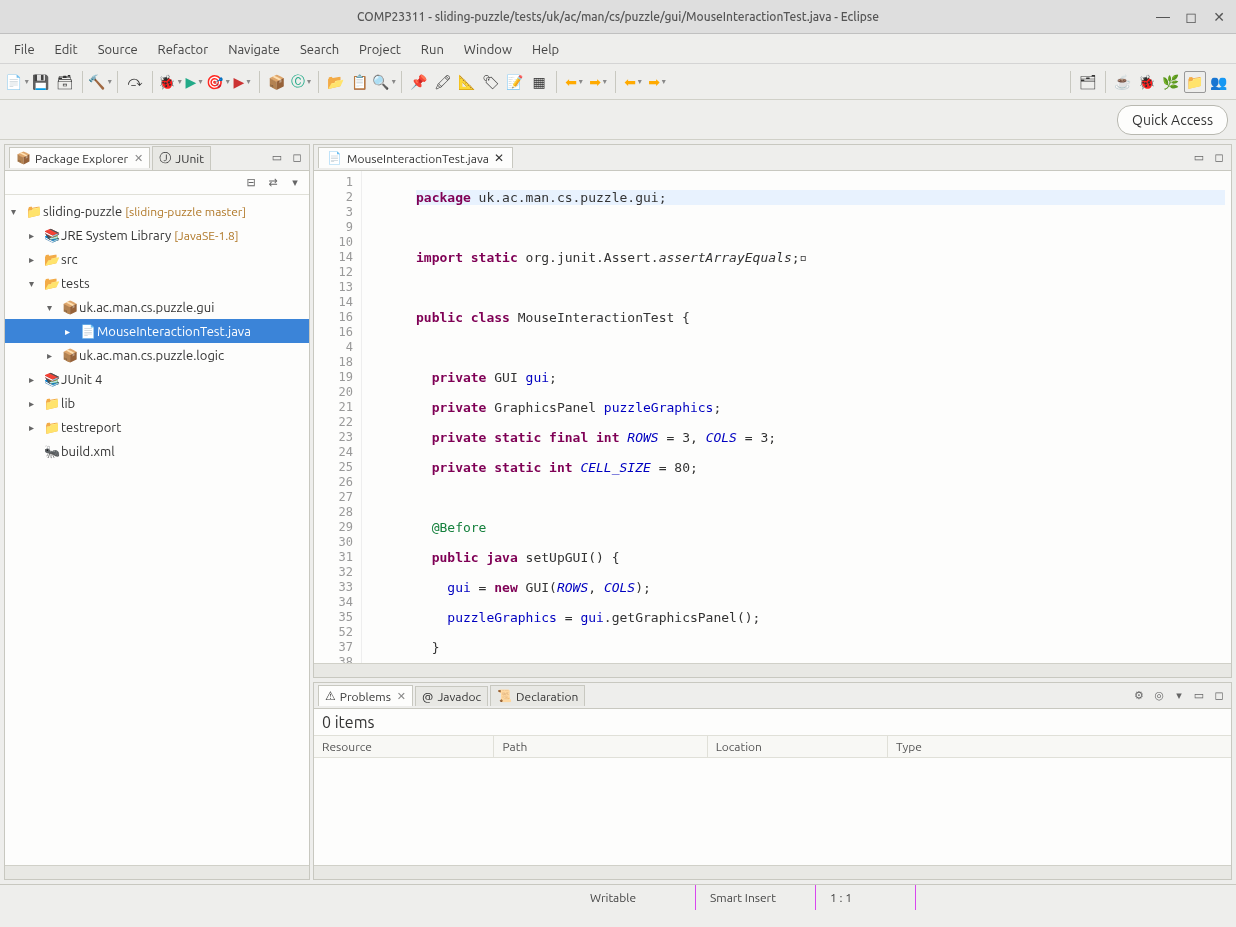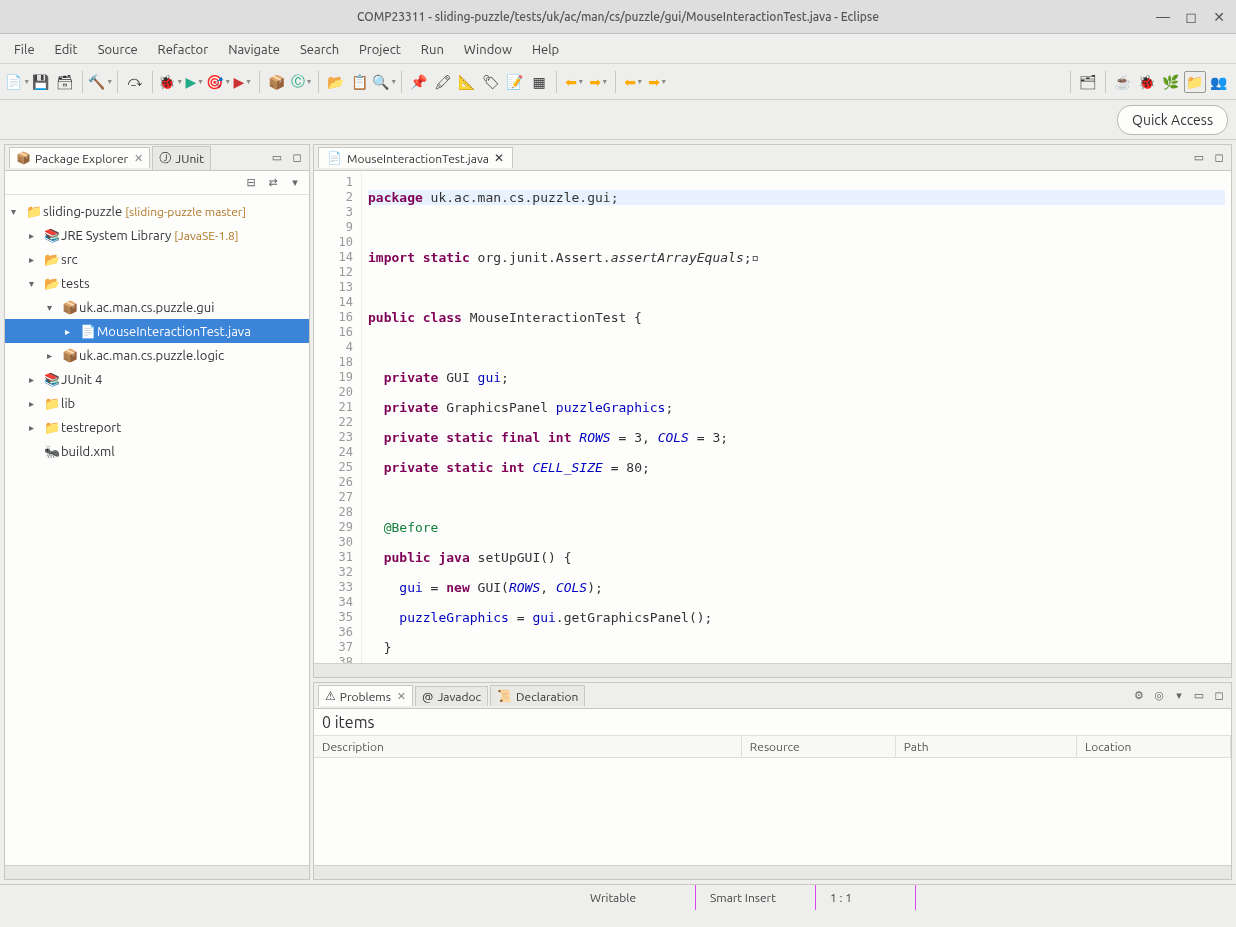--- a/index.html
+++ b/index.html
@@ -32,21 +32,21 @@
 .tree-row.selected .twist { color: white; }
 .node-icon { width: 18px; display: inline-flex; justify-content: center; }
 .decoration { color: #b07828; font-size: 12px; }
 .editor-area { flex: 1; display: flex; flex-direction: column; border: 1px solid #c8c8c0; background: #fdfdfc; min-height: 0; }
 .editor-tabs { display: flex; align-items: center; background: #eeeeec; border-bottom: 1px solid #c8c8c0; padding: 2px 4px; height: 26px; }
 .editor-tab { display: flex; align-items: center; gap: 5px; padding: 3px 8px; background: #fdfdfc; border: 1px solid #c8c8c0; border-bottom: none; font-size: 12px; cursor: pointer; }
 .tab-controls { margin-left: auto; display: flex; gap: 4px; }
 .editor-body { flex: 1; display: flex; overflow: hidden; font-family: "Consolas", "Monaco", monospace; font-size: 13px; line-height: 15px; }
 .gutter { width: 48px; background: #fdfdfc; text-align: right; padding: 4px 8px 4px 0; color: #999; border-right: 1px solid #eee; user-select: none; font-size: 12px; }
 .gutter div { height: 15px; position: relative; }
-.code { flex: 1; padding: 4px 6px; white-space: pre; overflow: auto; }
+.code { flex: 1; padding: 4px 6px; white-space: pre; overflow: auto; margin-left: 48px; }
 .code .line { height: 15px; }
 .code .hl-line { background: #e8f2fe; }
 .kw { color: #7f0055; font-weight: bold; }
 .fld { color: #0000c0; }
 .ann { color: #15803d; }
 .sfld { color: #0000c0; font-style: italic; }
 .editor-scrollbar { height: 14px; background: #e8e8e4; border-top: 1px solid #d0d0c8; }
 .bottom-area { height: 198px; display: flex; flex-direction: column; border: 1px solid #c8c8c0; background: #fdfdfc; }
 .problems-head { display: flex; align-items: center; background: #eeeeec; border-bottom: 1px solid #c8c8c0; padding: 2px 4px; height: 26px; }
 .items-count { padding: 4px 8px; font-size: 16px; }
@@ -250,21 +250,21 @@
           <div>26</div>
           <div>27</div>
           <div>28</div>
           <div>29</div>
           <div>30</div>
           <div>31</div>
           <div>32</div>
           <div>33</div>
           <div>34</div>
           <div>35</div>
-          <div>36</div>
+          <div>52</div>
           <div>37</div>
           <div>38</div>
         </div>
         <div class="code">
 <div class="line hl-line"><span class="kw">package</span> uk.ac.man.cs.puzzle.gui;</div>
 <div class="line"></div>
 <div class="line"><span class="kw">import</span> <span class="kw">static</span> org.junit.Assert.<i>assertArrayEquals</i>;▫</div>
 <div class="line"></div>
 <div class="line"><span class="kw">public</span> <span class="kw">class</span> MouseInteractionTest {</div>
 <div class="line"></div>
@@ -318,24 +318,24 @@
         <div class="tab-controls">
           <span class="mini-icon">⚙</span>
           <span class="mini-icon">◎</span>
           <span class="mini-icon">▾</span>
           <span class="mini-icon">▭</span>
           <span class="mini-icon">◻</span>
         </div>
       </div>
       <div class="items-count">0 items</div>
       <div class="table-head">
-        <div class="th" style="flex:3">Description</div>
         <div class="th" style="flex:1">Resource</div>
         <div class="th" style="flex:1.2">Path</div>
         <div class="th" style="flex:1">Location</div>
+        <div class="th" style="flex:2;border-right:none">Type</div>
       </div>
       <div style="flex:1"></div>
       <div class="scrollbar-h"></div>
     </div>
   </div>
 </div>
 
 <div class="statusbar">
   <div style="flex:1"></div>
   <div class="status-cell" style="width:120px">Writable</div>

